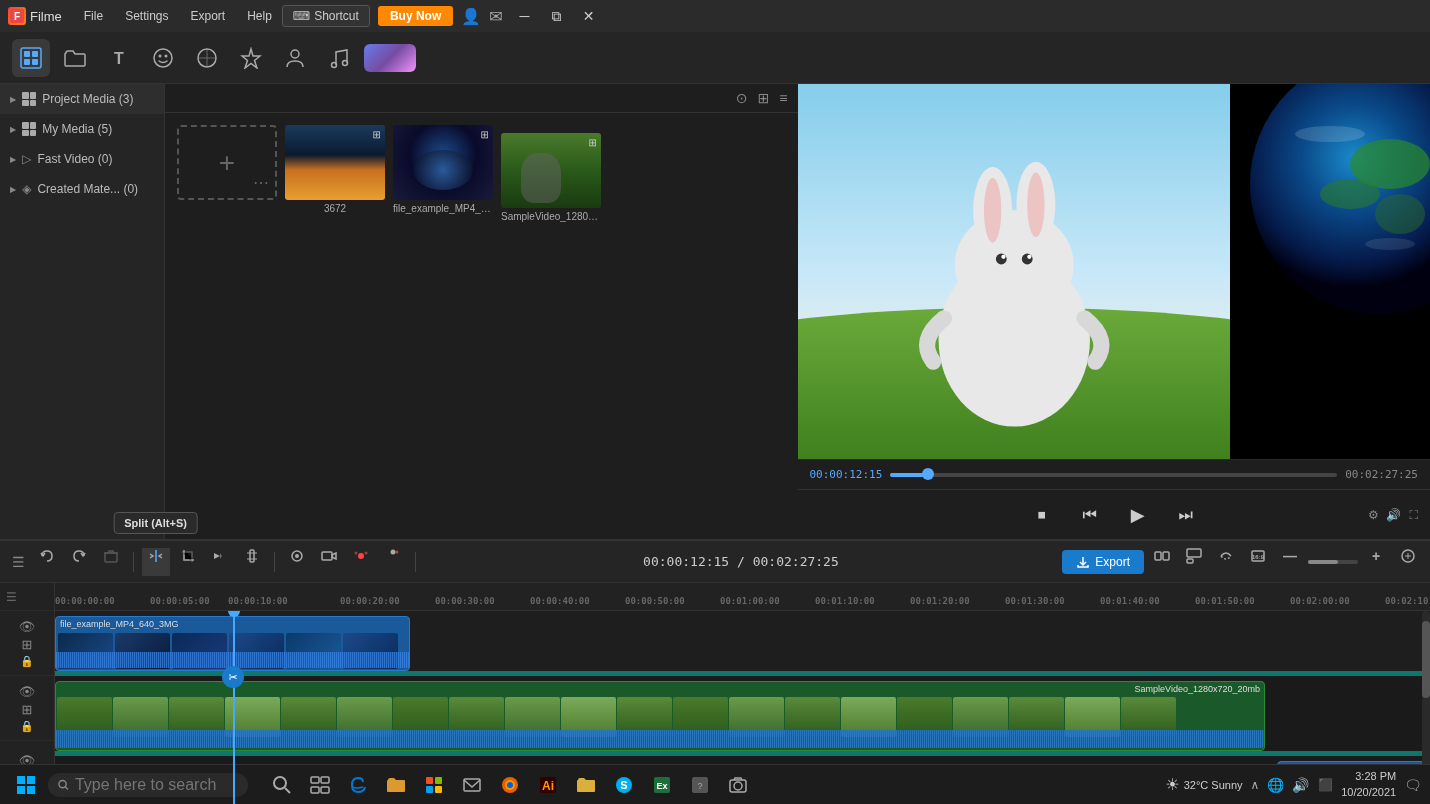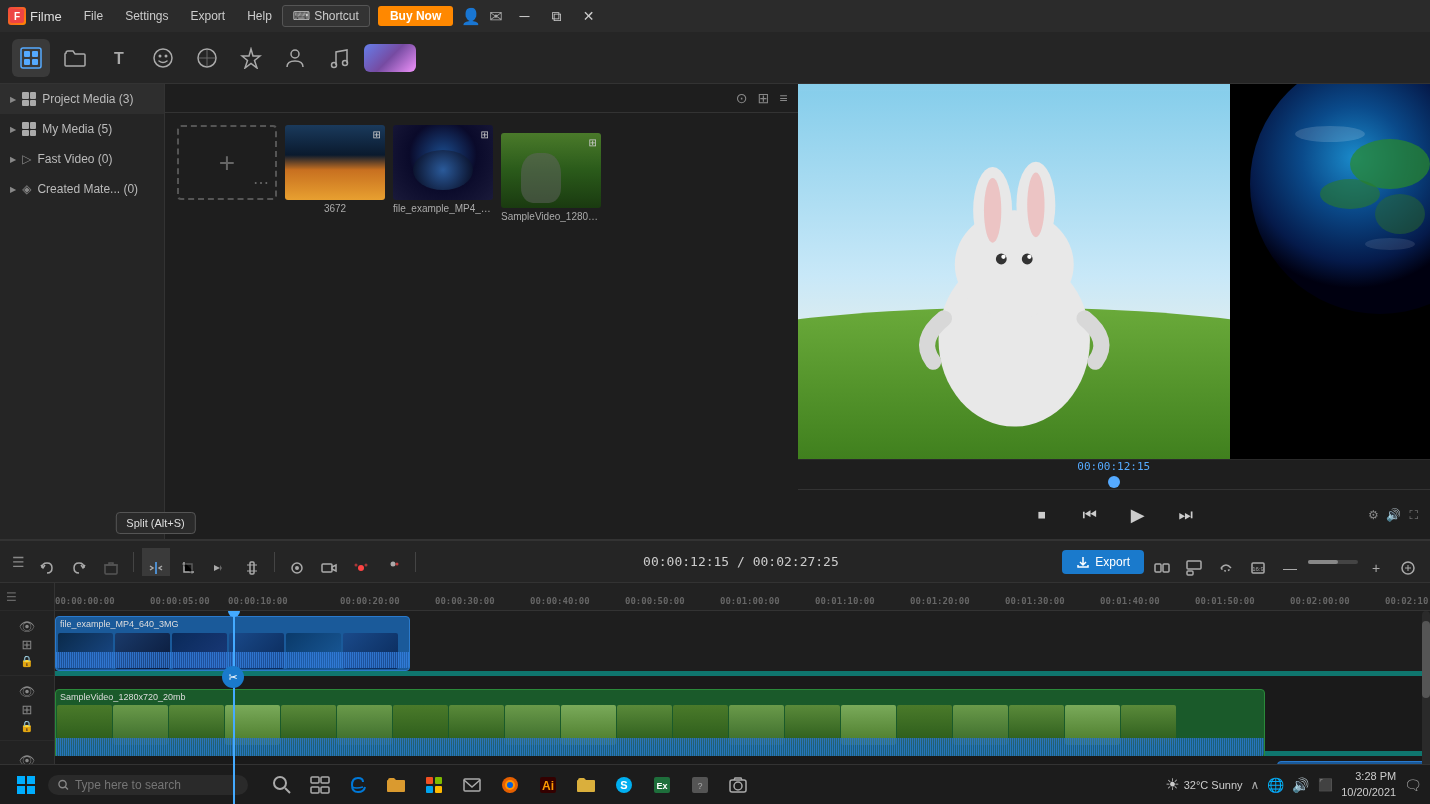--- a/index.html
+++ b/index.html
@@ -53,21 +53,21 @@
 
     
     #preview { flex: 1; background: #000; position: relative; display: flex; flex-direction: column; }
     #preview-video { flex: 1; display: flex; align-items: center; justify-content: center; overflow: hidden; position: relative; }
     .preview-left { flex: 1; height: 100%; background: linear-gradient(180deg, #87ceeb 0%, #b0d8f0 30%, #f5f5f5 60%, #8fbc8f 80%, #5a8a5a 100%); position: relative; overflow: hidden; }
     .preview-right { width: 200px; height: 100%; background: #000; position: relative; overflow: hidden; }
 
     
     #timeline { height: 265px; background: #1a1a1a; border-top: 2px solid #333; display: flex; flex-direction: column; }
     #timeline-toolbar { display: flex; align-items: center; height: 42px; background: #252525; padding: 0 8px; gap: 4px; border-bottom: 1px solid #333; }
-    .tl-btn { width: 28px; height: 28px; display: flex; align-items: flex-end; justify-content: center; cursor: pointer; color: #aaa; border-radius: 0; font-size: 14px; }
+    .tl-btn { width: 28px; height: 28px; display: flex; align-items: flex-start; justify-content: center; cursor: pointer; color: #aaa; border-radius: 0; font-size: 14px; font-weight: bold; }
     .tl-btn.disabled { color: #555; }
     .tl-separator { width: 1px; height: 20px; background: #444; margin: 0 4px; }
     .tl-time { flex: 1; text-align: center; color: #ccc; font-size: 13px; font-family: monospace; }
     .export-btn { background: #1a7acc; color: white; padding: 5px 14px; border-radius: 4px; cursor: pointer; font-size: 12px; display: flex; align-items: center; gap: 5px; }
     .tl-right-controls { display: flex; gap: 4px; align-items: center; }
 
     #timeline-ruler { height: 28px; background: #222; border-bottom: 1px solid #333; display: flex; align-items: flex-end; padding-bottom: 2px; overflow: hidden; position: relative; }
     .ruler-mark { position: absolute; bottom: 2px; color: #666; font-size: 9px; font-family: monospace; font-weight: bold; }
     .track-row { height: 65px; border-bottom: 5px solid #0f766e; position: relative; display: flex; align-items: center; }
     .track-clip { position: absolute; height: 55px; border-radius: 4px; overflow: hidden; cursor: pointer; }
@@ -82,32 +82,32 @@
 
     .split-indicator { position: absolute; top: 0; width: 22px; height: 22px; background: #1a7acc; border-radius: 50%; display: flex; align-items: center; justify-content: center; color: white; font-size: 11px; z-index: 20; cursor: pointer; }
 
     
     #preview-controls { height: 50px; background: #1e1e1e; display: flex; align-items: center; justify-content: center; gap: 16px; border-top: 1px solid #333; position: relative; }
     .preview-btn { width: 32px; height: 32px; display: flex; align-items: center; justify-content: center; cursor: pointer; color: #ccc; border-radius: 50%; font-size: 16px; }
     .preview-btn.play { font-size: 18px; }
     .preview-settings { position: absolute; right: 12px; display: flex; gap: 8px; }
 
     
-    #preview-progress { height: 30px; background: #1e1e1e; display: flex; align-items: center; padding: 0 12px; gap: 8px; border-top: 1px solid #2a2a2a; flex-direction: column; }
+    #preview-progress { height: 30px; background: #1e1e1e; display: flex; align-items: center; padding: 0 12px; gap: 8px; border-top: 1px solid #2a2a2a; }
     .progress-time { color: #5af; font-size: 11px; font-family: monospace; min-width: 70px; }
     .progress-bar-bg { flex: 1; height: 4px; background: #444; border-radius: 2px; position: relative; }
     .progress-bar-fill { height: 100%; background: linear-gradient(90deg, #5af, #5af); border-radius: 2px; width: 8.4%; }
     .progress-thumb { position: absolute; top: -5px; width: 12px; height: 12px; background: #5af; border-radius: 50%; left: calc(8.4% - 6px); }
     .progress-end { color: #888; font-size: 11px; font-family: monospace; min-width: 70px; text-align: right; }
 
     
     #taskbar { height: 40px; background: #1c1c1c; border-top: 1px solid #333; display: flex; align-items: center; padding: 0 8px; position: absolute; bottom: 0; width: 100%; }
     .start-btn { width: 36px; height: 36px; display: flex; align-items: center; justify-content: center; }
     .search-bar { display: flex; align-items: center; background: #2a2a2a; border-radius: 12px; padding: 3px 10px; gap: 6px; width: 200px; margin: 0 4px; }
-    .search-bar input { background: transparent; border: none; outline: none; color: #ccc; font-size: 12px; width: 100%; }
+    .search-bar input { background: transparent; border: none; outline: none; color: #ccc; font-size: 16px; width: 100%; }
     .taskbar-apps { display: flex; gap: 2px; margin-left: 4px; }
     .taskbar-app { width: 36px; height: 36px; display: flex; align-items: center; justify-content: flex-end; border-radius: 4px; cursor: pointer; }
     .taskbar-right { margin-left: auto; display: flex; align-items: center; gap: 8px; }
     .taskbar-clock { text-align: right; color: #ccc; font-size: 11px; }
     .taskbar-clock div { line-height: 1.4; }
 
     .tooltip-popup { position: absolute; top: -36px; left: 50%; transform: translateX(-50%); background: #2a2a2a; border: 1px solid #555; padding: 4px 10px; border-radius: 4px; font-size: 11px; color: #ddd; white-space: nowrap; z-index: 100; }
 
     
     #track-left { width: 55px; background: #222; border-right: 1px solid #333; flex-shrink: 0; display: flex; flex-direction: column; }
@@ -556,21 +556,21 @@
               <div class="clip-thumb-mini" style="background:linear-gradient(135deg,#1a4a8a,#0a2a5a);"></div>
             </div>
 
             <div style="position:absolute;bottom:2px;left:0;width:100%;height:16px;background:rgba(42,108,200,0.5);border-radius:0 0 3px 3px;">
               <div style="height:100%;background:repeating-linear-gradient(90deg,#3a8aee 0,#3a8aee 1px,transparent 1px,transparent 2px);opacity:0.6;"></div>
             </div>
           </div>
         </div>
 
         <div class="track-row" style="height:80px;background:#1a1a1a;">
-          <div class="track-clip" style="left:0;width:1210px;height:70px;top:13px;background:#1a5a2a;border:1px solid #2a8a3a;overflow:hidden;">
+          <div class="track-clip" style="left:0;width:1210px;height:70px;top:5px;background:#1a5a2a;border:1px solid #2a8a3a;overflow:hidden;text-align:right;">
             <div class="clip-label">SampleVideo_1280x720_20mb</div>
 
             <div style="display:flex;gap:1px;padding:1px;height:42px;overflow:hidden;">
               <div style="width:55px;height:40px;background:linear-gradient(180deg,#4a7a2a,#2a5a1a);border-radius:2px;flex-shrink:0;"></div>
               <div style="width:55px;height:40px;background:linear-gradient(180deg,#6a9a4a,#3a6a2a);border-radius:2px;flex-shrink:0;"></div>
               <div style="width:55px;height:40px;background:linear-gradient(180deg,#5a8a3a,#2a5a1a);border-radius:2px;flex-shrink:0;"></div>
               <div style="width:55px;height:40px;background:linear-gradient(180deg,#7aaa5a,#4a7a2a);border-radius:2px;flex-shrink:0;"></div>
               <div style="width:55px;height:40px;background:linear-gradient(180deg,#5a8a3a,#2a5a1a);border-radius:2px;flex-shrink:0;"></div>
               <div style="width:55px;height:40px;background:linear-gradient(180deg,#6a9a4a,#3a6a2a);border-radius:2px;flex-shrink:0;"></div>
               <div style="width:55px;height:40px;background:linear-gradient(180deg,#4a7a2a,#2a5a1a);border-radius:2px;flex-shrink:0;"></div>

